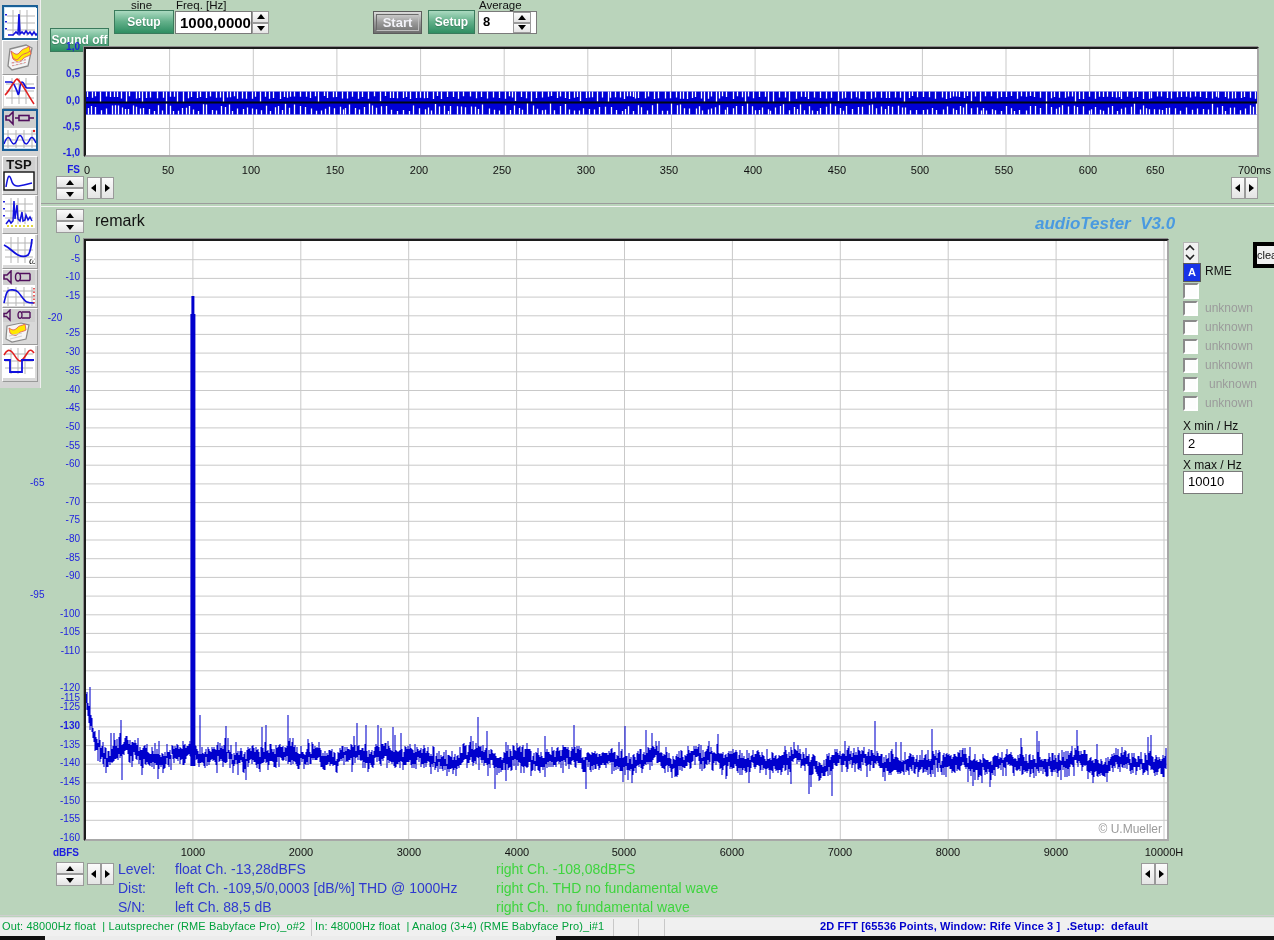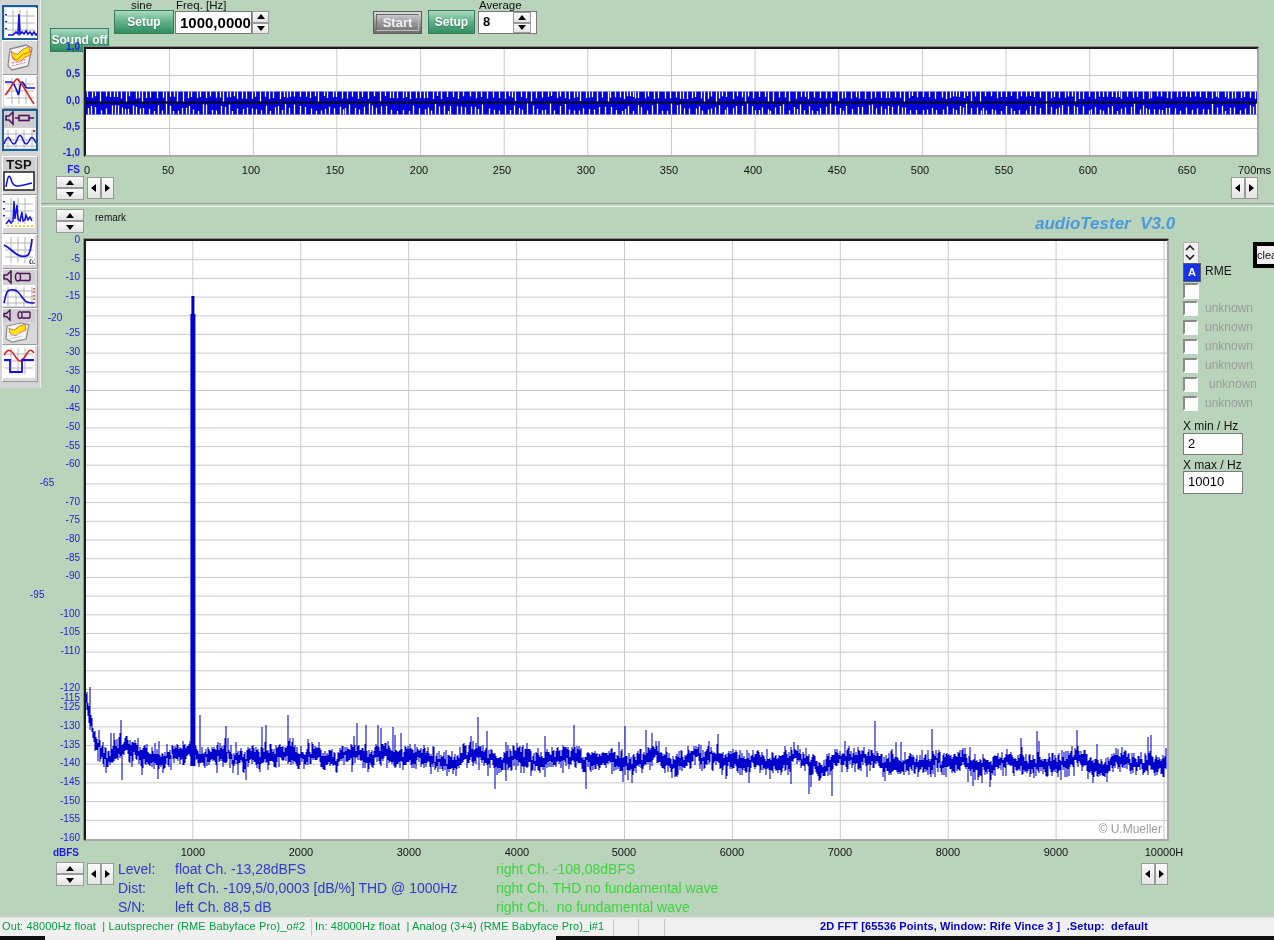--- a/index.html
+++ b/index.html
@@ -156,21 +156,21 @@
 <div class="axb" style="left:310px;top:164px;width:50px;text-align:center;">150</div>
 <div class="axb" style="left:394px;top:164px;width:50px;text-align:center;">200</div>
 <div class="axb" style="left:477px;top:164px;width:50px;text-align:center;">250</div>
 <div class="axb" style="left:561px;top:164px;width:50px;text-align:center;">300</div>
 <div class="axb" style="left:644px;top:164px;width:50px;text-align:center;">350</div>
 <div class="axb" style="left:728px;top:164px;width:50px;text-align:center;">400</div>
 <div class="axb" style="left:812px;top:164px;width:50px;text-align:center;">450</div>
 <div class="axb" style="left:895px;top:164px;width:50px;text-align:center;">500</div>
 <div class="axb" style="left:979px;top:164px;width:50px;text-align:center;">550</div>
 <div class="axb" style="left:1063px;top:164px;width:50px;text-align:center;">600</div>
-<div class="axb" style="left:1146px;top:164px;width:50px;text-align:right;">650</div>
+<div class="axb" style="left:1146px;top:164px;width:50px;text-align:left;">650</div>
 <div class="axb" style="left:1238px;top:164px;width:50px;text-align:left;">700ms</div>
 <div class="ax b" style="left:40px;top:164px;width:40px;text-align:right;">FS</div>
 <div style="position:absolute;left:56px;top:176px;width:28px;height:24px;">
 <div class="sbtn" style="left:0;top:0;width:26px;height:10.0px;">
       <span class="tri" style="border-width:0 4px 5px 4px;border-color:transparent transparent #000 transparent;"></span>
     </div>
 <div class="sbtn" style="left:0;top:12.0px;width:26px;height:10.0px;">
       <span class="tri" style="border-width:5px 4px 0 4px;border-color:#000 transparent transparent transparent;"></span>
     </div>
 </div>
@@ -193,21 +193,21 @@
 <div style="position:absolute;left:41px;top:203px;width:1233px;height:2px;border-top:1px solid #9c9c9c;border-bottom:1px solid #f4f4f4;"></div>
 <div style="position:absolute;left:0px;top:915px;width:1274px;height:1px;background:#cfcfcf;"></div>
 <div style="position:absolute;left:56px;top:209px;width:28px;height:24px;">
 <div class="sbtn" style="left:0;top:0;width:26px;height:10.0px;">
       <span class="tri" style="border-width:0 4px 5px 4px;border-color:transparent transparent #000 transparent;"></span>
     </div>
 <div class="sbtn" style="left:0;top:12.0px;width:26px;height:10.0px;">
       <span class="tri" style="border-width:5px 4px 0 4px;border-color:#000 transparent transparent transparent;"></span>
     </div>
 </div>
-<div style="position:absolute;left:95px;top:212px;font-size:10px;color:#111;">remark</div>
+<div style="position:absolute;left:95px;top:212px;font-size:16px;color:#111;">remark</div>
 <div style="position:absolute;left:1035px;top:214px;font-size:17px;font-weight:bold;font-style:italic;color:#4a9ae0;">audioTester&nbsp; V3.0</div>
 <div style="position:absolute;left:84px;top:239px;width:1081px;height:598px;background:#fff;border-top:2px solid #1c1c1c;border-left:2px solid #1c1c1c;border-right:2px solid #a8a8a8;border-bottom:2px solid #a8a8a8;box-shadow:-1px -1px 0 #8f8f8f;">
 <svg width="1081" height="598">
       <line x1="0" y1="18.7" x2="1081" y2="18.7" stroke="#c9c9c9"></line>
       <line x1="0" y1="37.4" x2="1081" y2="37.4" stroke="#c9c9c9"></line>
       <line x1="0" y1="56.1" x2="1081" y2="56.1" stroke="#c9c9c9"></line>
       <line x1="0" y1="74.8" x2="1081" y2="74.8" stroke="#c9c9c9"></line>
       <line x1="0" y1="93.4" x2="1081" y2="93.4" stroke="#c9c9c9"></line>
       <line x1="0" y1="112.1" x2="1081" y2="112.1" stroke="#c9c9c9"></line>
       <line x1="0" y1="130.8" x2="1081" y2="130.8" stroke="#c9c9c9"></line>
@@ -256,34 +256,34 @@
 <div class="ax" style="left:30px;top:290px;width:50px;text-align:right;">-15</div>
 <div class="ax" style="left:30px;top:312px;width:50px;text-align:center;">-20</div>
 <div class="ax" style="left:30px;top:327px;width:50px;text-align:right;">-25</div>
 <div class="ax" style="left:30px;top:346px;width:50px;text-align:right;">-30</div>
 <div class="ax" style="left:30px;top:365px;width:50px;text-align:right;">-35</div>
 <div class="ax" style="left:30px;top:384px;width:50px;text-align:right;">-40</div>
 <div class="ax" style="left:30px;top:402px;width:50px;text-align:right;">-45</div>
 <div class="ax" style="left:30px;top:421px;width:50px;text-align:right;">-50</div>
 <div class="ax" style="left:30px;top:440px;width:50px;text-align:right;">-55</div>
 <div class="ax" style="left:30px;top:458px;width:50px;text-align:right;">-60</div>
-<div class="ax" style="left:22px;top:477px;width:50px;text-align:center;">-65</div>
+<div class="ax" style="left:30px;top:477px;width:50px;text-align:left;">-65</div>
 <div class="ax" style="left:30px;top:496px;width:50px;text-align:right;">-70</div>
 <div class="ax" style="left:30px;top:514px;width:50px;text-align:right;">-75</div>
 <div class="ax" style="left:30px;top:533px;width:50px;text-align:right;">-80</div>
 <div class="ax" style="left:30px;top:552px;width:50px;text-align:right;">-85</div>
 <div class="ax" style="left:30px;top:570px;width:50px;text-align:right;">-90</div>
 <div class="ax" style="left:30px;top:589px;width:50px;text-align:left;">-95</div>
 <div class="ax" style="left:30px;top:608px;width:50px;text-align:right;">-100</div>
 <div class="ax" style="left:30px;top:626px;width:50px;text-align:right;">-105</div>
 <div class="ax" style="left:30px;top:645px;width:50px;text-align:right;">-110</div>
 <div class="ax" style="left:30px;top:664px;width:50px;text-align:right;margin-top:28px;">-115</div>
 <div class="ax" style="left:30px;top:682px;width:50px;text-align:right;">-120</div>
 <div class="ax" style="left:30px;top:701px;width:50px;text-align:right;">-125</div>
-<div class="ax" style="left:30px;top:720px;width:50px;text-align:right;">-130</div>
+<div class="ax" style="left:30px;top:720px;width:50px;text-align:right;font-weight:bold;">-130</div>
 <div class="ax" style="left:30px;top:739px;width:50px;text-align:right;">-135</div>
 <div class="ax" style="left:30px;top:757px;width:50px;text-align:right;">-140</div>
 <div class="ax" style="left:30px;top:776px;width:50px;text-align:right;">-145</div>
 <div class="ax" style="left:30px;top:795px;width:50px;text-align:right;">-150</div>
 <div class="ax" style="left:30px;top:813px;width:50px;text-align:right;">-155</div>
 <div class="ax" style="left:30px;top:832px;width:50px;text-align:right;">-160</div>
 <div class="axb" style="left:163px;top:846px;width:60px;text-align:center;">1000</div>
 <div class="axb" style="left:271px;top:846px;width:60px;text-align:center;">2000</div>
 <div class="axb" style="left:379px;top:846px;width:60px;text-align:center;">3000</div>
 <div class="axb" style="left:487px;top:846px;width:60px;text-align:center;">4000</div>

